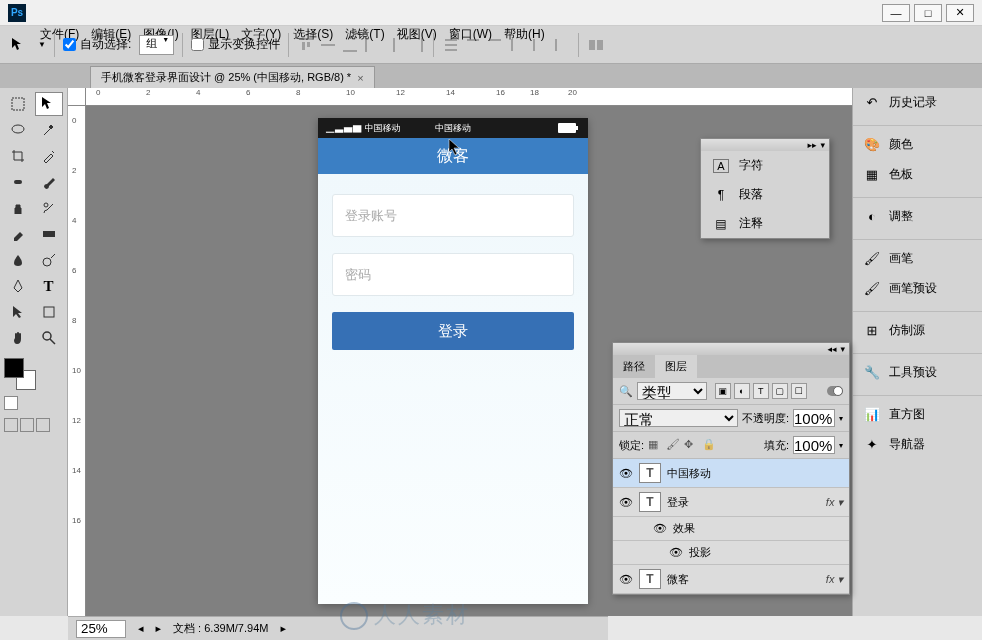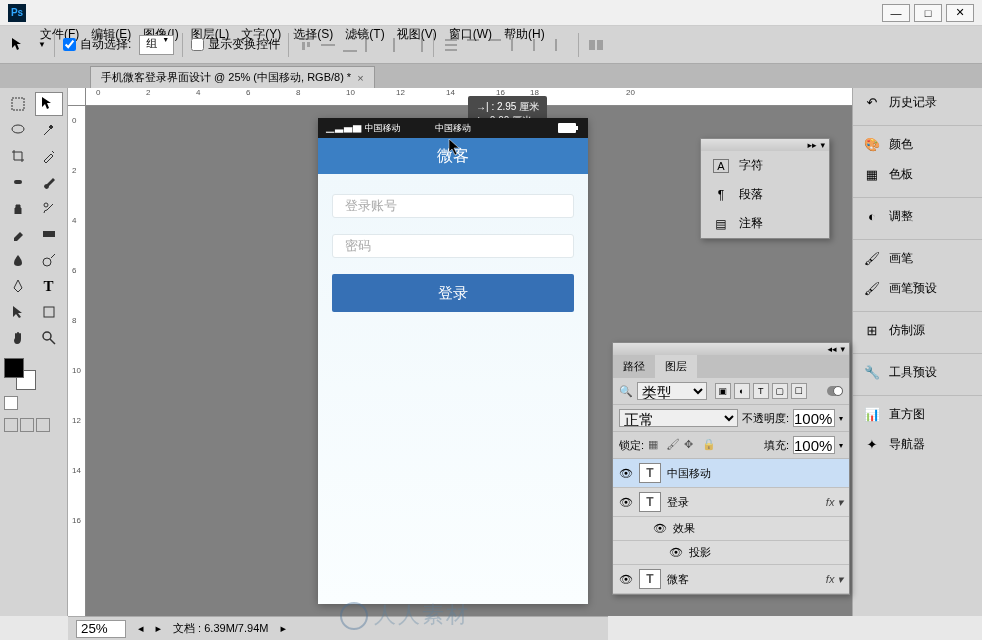--- a/index.html
+++ b/index.html
@@ -46,21 +46,21 @@
 .ruler-v { position: absolute; top: 18px; left: 0; width: 18px; bottom: 0; background: #fff; border-right: 1px solid #888; }
 .ruler-corner { position: absolute; top: 0; left: 0; width: 18px; height: 18px; background: #fff; border-right: 1px solid #888; border-bottom: 1px solid #888; }
 .ruler-tick { position: absolute; font-size: 8px; color: #555; }
 
 
 .phone-mockup { position: absolute; left: 250px; top: 30px; width: 270px; background: #f5fafd; box-shadow: 0 2px 8px rgba(0,0,0,0.3); }
 .phone-status { height: 20px; background: #1a1a1a; display: flex; align-items: center; justify-content: space-between; padding: 3px 8px; color: #fff; font-size: 9px; }
 .phone-status-center { position: absolute; left: 50%; transform: translateX(-50%); }
 .phone-header { height: 36px; background: #3b7fc4; display: flex; align-items: center; justify-content: center; color: #fff; font-size: 16px; }
 .phone-body { padding: 20px 14px; background: linear-gradient(#f0f8fc, #fafeff); min-height: 430px; }
-.phone-input { width: 100%; height: 24px; background: #fff; border: 1px solid #e0e8ec; border-radius: 3px; padding: 0 12px; margin-bottom: 16px; color: #aaa; font-size: 13px; display: flex; align-items: center; }
+.phone-input { width: 100%; height: 43px; background: #fff; border: 1px solid #e0e8ec; border-radius: 3px; padding: 0 12px; margin-bottom: 16px; color: #aaa; font-size: 13px; display: flex; align-items: center; }
 .phone-options { display: flex; justify-content: space-around; color: #aaa; font-size: 12px; margin: 8px 0 18px; }
 .phone-login-btn { width: 100%; height: 38px; background: #3670b5; color: #fff; display: flex; align-items: center; justify-content: center; font-size: 15px; border-radius: 2px; }
 
 
 .measure-tip { position: absolute; left: 400px; top: 8px; background: #4a4a4a; color: #fff; padding: 4px 8px; font-size: 10px; line-height: 1.4; border-radius: 2px; }
 
 
 .cursor-arrow { position: absolute; left: 380px; top: 50px; font-size: 14px; color: #000; z-index: 10; }
 
 
@@ -335,39 +335,35 @@
       <span class="ruler-tick" style="left:10px">0</span>
       <span class="ruler-tick" style="left:60px">2</span>
       <span class="ruler-tick" style="left:110px">4</span>
       <span class="ruler-tick" style="left:160px">6</span>
       <span class="ruler-tick" style="left:210px">8</span>
       <span class="ruler-tick" style="left:260px">10</span>
       <span class="ruler-tick" style="left:310px">12</span>
       <span class="ruler-tick" style="left:360px">14</span>
       <span class="ruler-tick" style="left:410px">16</span>
       <span class="ruler-tick" style="left:444px">18</span>
-      <span class="ruler-tick" style="left:540px">20</span>
+      <span class="ruler-tick" style="left:482px">20</span>
     </div>
     <div class="ruler-v">
       <span class="ruler-tick" style="top:10px;left:4px">0</span>
       <span class="ruler-tick" style="top:60px;left:4px">2</span>
       <span class="ruler-tick" style="top:110px;left:4px">4</span>
       <span class="ruler-tick" style="top:160px;left:4px">6</span>
       <span class="ruler-tick" style="top:210px;left:4px">8</span>
       <span class="ruler-tick" style="top:260px;left:4px">10</span>
       <span class="ruler-tick" style="top:310px;left:4px">12</span>
       <span class="ruler-tick" style="top:360px;left:4px">14</span>
       <span class="ruler-tick" style="top:410px;left:4px">16</span>
       <span class="ruler-tick" style="top:460px;left:4px"></span>
     </div>
 
-    <div class="measure-tip">
-      <div>→| :  2.95 厘米</div>
-      <div>± :  0.00 厘米</div>
-    </div>
 
     <div class="cursor-arrow">
       <svg width="14" height="18">
           <path d="M1 1 L1 14 L4 11 L7 17 L9 16 L6 10 L11 10 Z" fill="#000" stroke="#fff" stroke-width="0.5"></path>
         </svg>
     </div>
 
     <div class="phone-mockup">
       <div class="phone-status">
         <span>▁▃▅▇ <span>中国移动</span></span>

